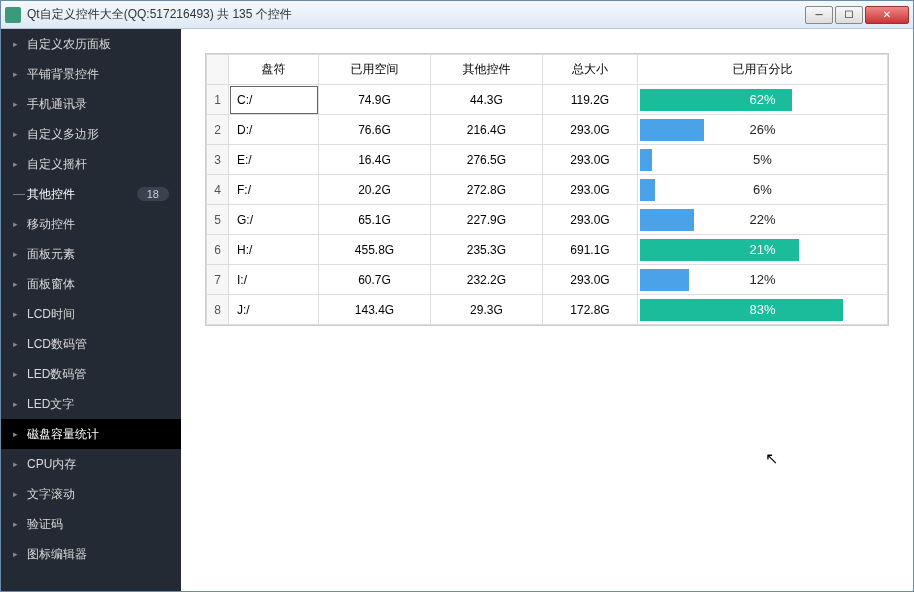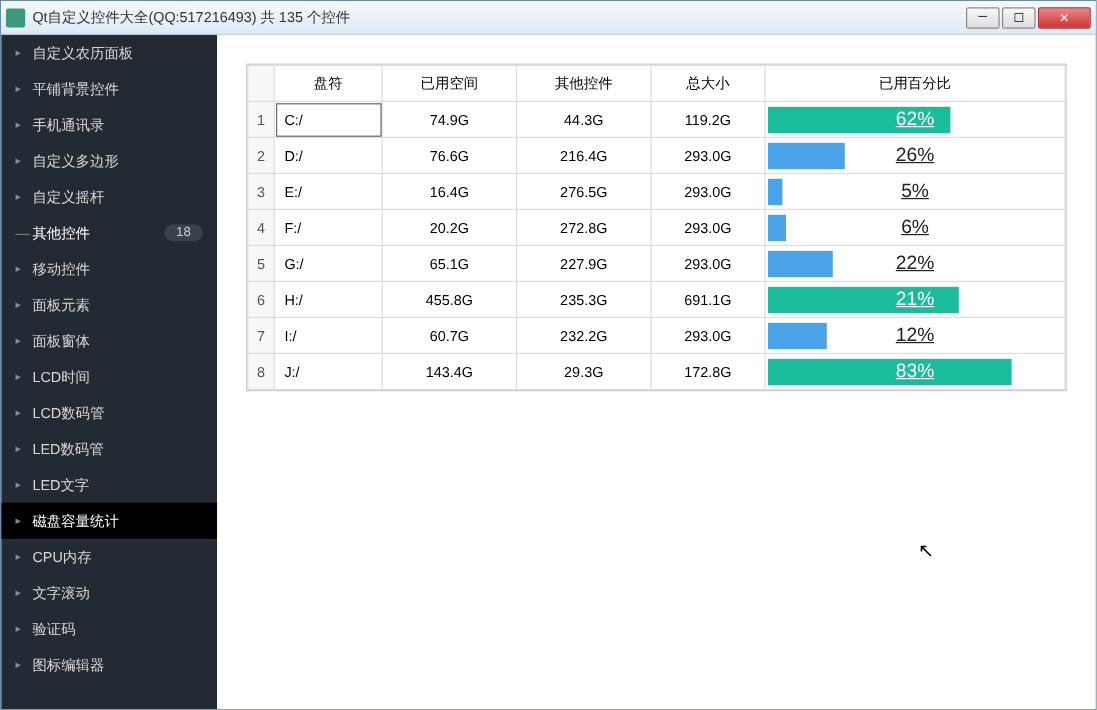--- a/index.html
+++ b/index.html
@@ -27,21 +27,21 @@
 th, td { border: 1px solid #ddd; padding: 6px 4px; text-align: center; height: 30px; }
 th { background: #fff; font-weight: normal; }
 .rownum { width: 22px; background: #f7f7f7; color: #555; }
 .drive-cell { text-align: left; padding-left: 8px; width: 90px; }
 .drive-cell.active { outline: 1px solid #666; outline-offset: -2px; }
 .pcell { padding: 2px; width: 250px; }
 .pbar { position: relative; height: 22px; background: #fff; }
 .pfill { position: absolute; left: 0; top: 0; bottom: 0; }
 .pfill.green { background: #1abc9c; }
 .pfill.blue { background: #4aa3e8; }
-.ptext { position: absolute; left: 0; right: 0; top: 0; bottom: 0; display: flex; align-items: center; justify-content: center; color: #222; font-size: 16px; text-decoration: underline; }
+.ptext { position: absolute; left: 0; right: 0; top: 0; bottom: 0; display: flex; align-items: center; justify-content: center; color: #222; font-size: 13px; }
 .ptext.inv { color: #fff; }
 .cursor { position: absolute; left: 584px; top: 420px; pointer-events: none; font-size: 16px; color: #000; }
 </style>
 </head>
 <body>
 
 <div class="window">
   <div class="titlebar">
     <div class="app-icon"></div>
     <div class="title">Qt自定义控件大全(QQ:517216493) 共 135 个控件</div>

